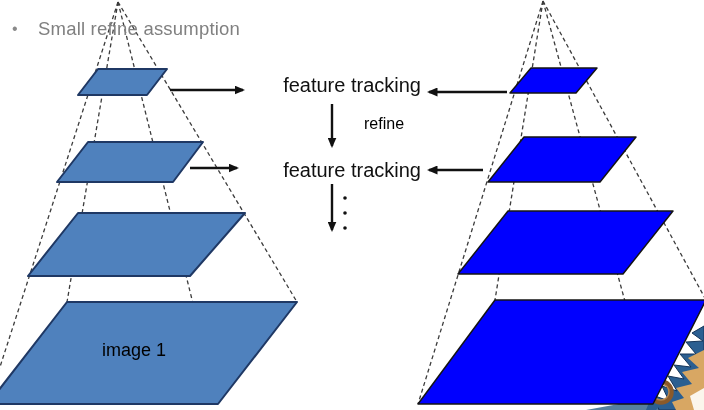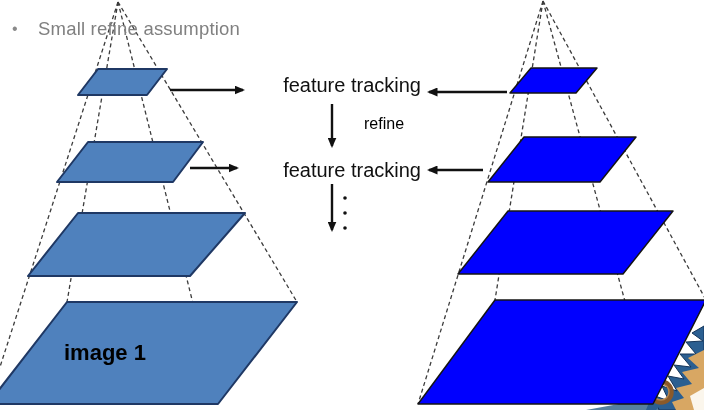--- a/index.html
+++ b/index.html
@@ -15,21 +15,21 @@
   .title{
     left:38px;top:18px;font-size:18.5px;color:#808080;letter-spacing:0.2px;
   }
   .ft{
     width:170px;text-align:right;font-size:20px;color:#111111;
   }
   .ft1{left:251px;top:74px;}
   .ft2{left:251px;top:159px;}
   .refine{left:340px;top:115px;font-size:16px;color:#000000;margin-left:24px;}
   .imglabel{
-    width:140px;text-align:left;font-size:22px;font-weight:bold;
+    width:140px;text-align:center;font-size:18px;font-weight:normal;
   }
   .img1{left:64px;top:340px;color:#000000;}
   .img2{left:505px;top:345px;color:#ffffff;}
 </style>
 </head>
 <body>
 
 <div class="stage">
 
   <svg width="704" height="410" viewBox="0 0 704 410">

